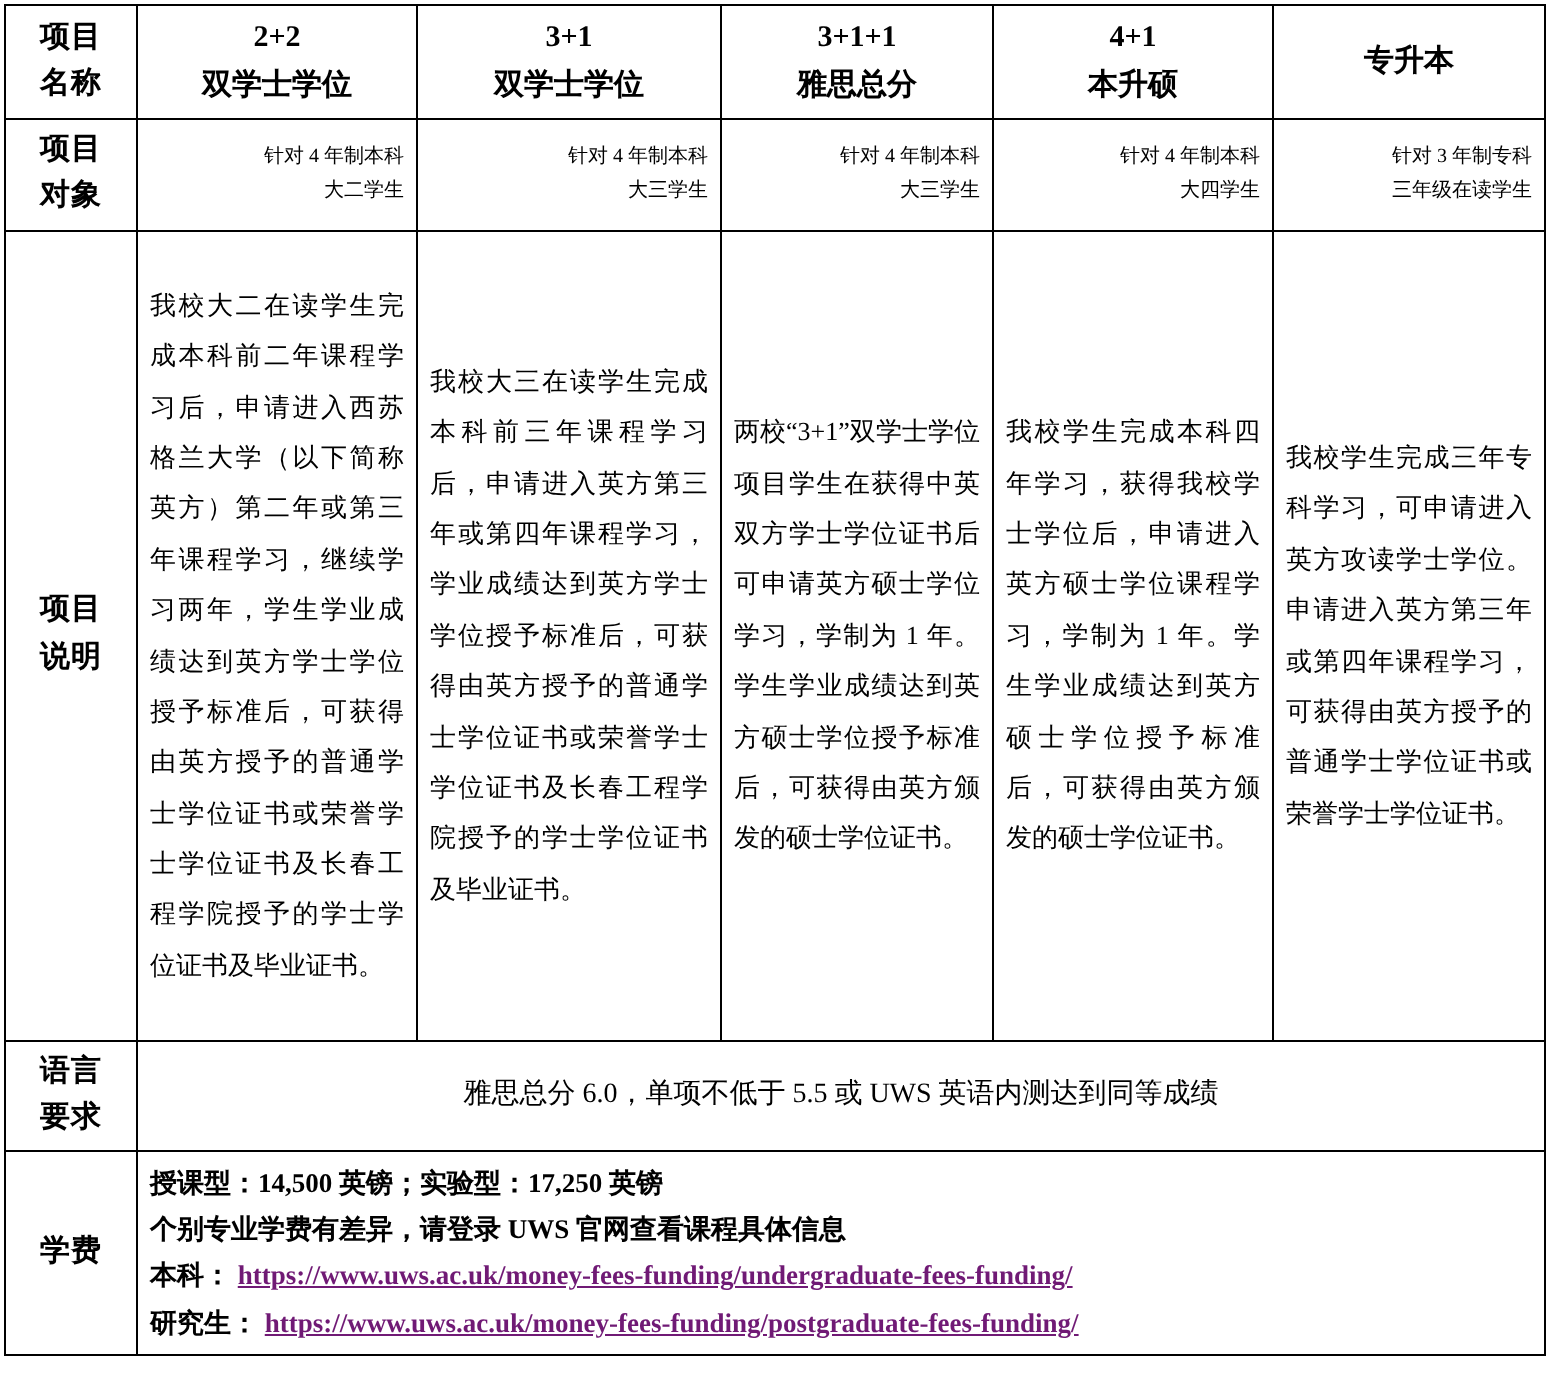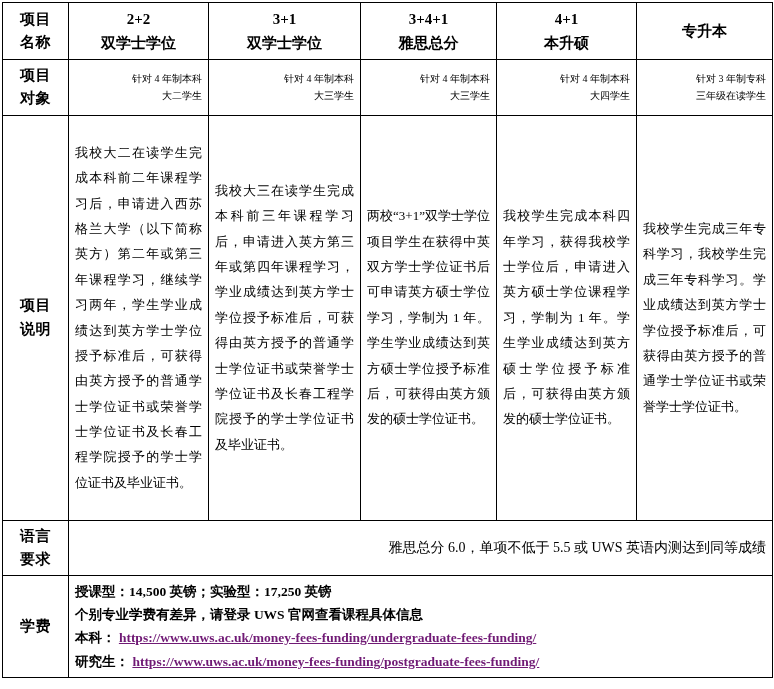--- a/index.html
+++ b/index.html
@@ -79,21 +79,21 @@
     text-align-last: left;
     font-size: 13px;
     line-height: 1.95;
     vertical-align: top;
     padding: 8px 8px;
   }
   .lang-cell {
     font-size: 14px;
     line-height: 1.8;
     padding-left: 10px;
-    text-align: right;
+    text-align: center;
   }
   .fee-cell {
     font-size: 13.5px;
     line-height: 1.72;
     padding-left: 10px;
     text-align: left;
   }
   .fee-cell .line {
     display: block;
     white-space: nowrap;
@@ -129,21 +129,21 @@
         </td>
         <td class="hdr-cell">
           <span class="code">2+2</span>
           <span class="name">双学士学位</span>
         </td>
         <td class="hdr-cell">
           <span class="code">3+1</span>
           <span class="name">双学士学位</span>
         </td>
         <td class="hdr-cell">
-          <span class="code">3+4+1</span>
+          <span class="code">3+1+1</span>
           <span class="name">雅思总分</span>
         </td>
         <td class="hdr-cell">
           <span class="code">4+1</span>
           <span class="name">本升硕</span>
         </td>
         <td class="hdr-cell single">
           <span class="name">专升本</span>
         </td>
       </tr>
@@ -177,21 +177,21 @@
 
       <tr>
         <td class="rowlabel tall-label">
           <span class="l">项目</span>
           <span class="l">说明</span>
         </td>
         <td class="desc-cell">我校大二在读学生完成本科前二年课程学习后，申请进入西苏格兰大学（以下简称英方）第二年或第三年课程学习，继续学习两年，学生学业成绩达到英方学士学位授予标准后，可获得由英方授予的普通学士学位证书或荣誉学士学位证书及长春工程学院授予的学士学位证书及毕业证书。</td>
         <td class="desc-cell">我校大三在读学生完成本科前三年课程学习后，申请进入英方第三年或第四年课程学习，学业成绩达到英方学士学位授予标准后，可获得由英方授予的普通学士学位证书或荣誉学士学位证书及长春工程学院授予的学士学位证书及毕业证书。</td>
         <td class="desc-cell">两校“3+1”双学士学位项目学生在获得中英双方学士学位证书后可申请英方硕士学位学习，学制为 1 年。学生学业成绩达到英方硕士学位授予标准后，可获得由英方颁发的硕士学位证书。</td>
         <td class="desc-cell">我校学生完成本科四年学习，获得我校学士学位后，申请进入英方硕士学位课程学习，学制为 1 年。学生学业成绩达到英方硕士学位授予标准后，可获得由英方颁发的硕士学位证书。</td>
-        <td class="desc-cell">我校学生完成三年专科学习，我校学生完成三年专科学习。学业成绩达到英方学士学位授予标准后，可获得由英方授予的普通学士学位证书或荣誉学士学位证书。</td>
+        <td class="desc-cell">我校学生完成三年专科学习，可申请进入英方攻读学士学位。申请进入英方第三年或第四年课程学习，可获得由英方授予的普通学士学位证书或荣誉学士学位证书。</td>
       </tr>
 
       <tr>
         <td class="rowlabel">
           <span class="l">语言</span>
           <span class="l">要求</span>
         </td>
         <td class="lang-cell" colspan="5">雅思总分 6.0，单项不低于 5.5 或 UWS 英语内测达到同等成绩</td>
       </tr>
 

